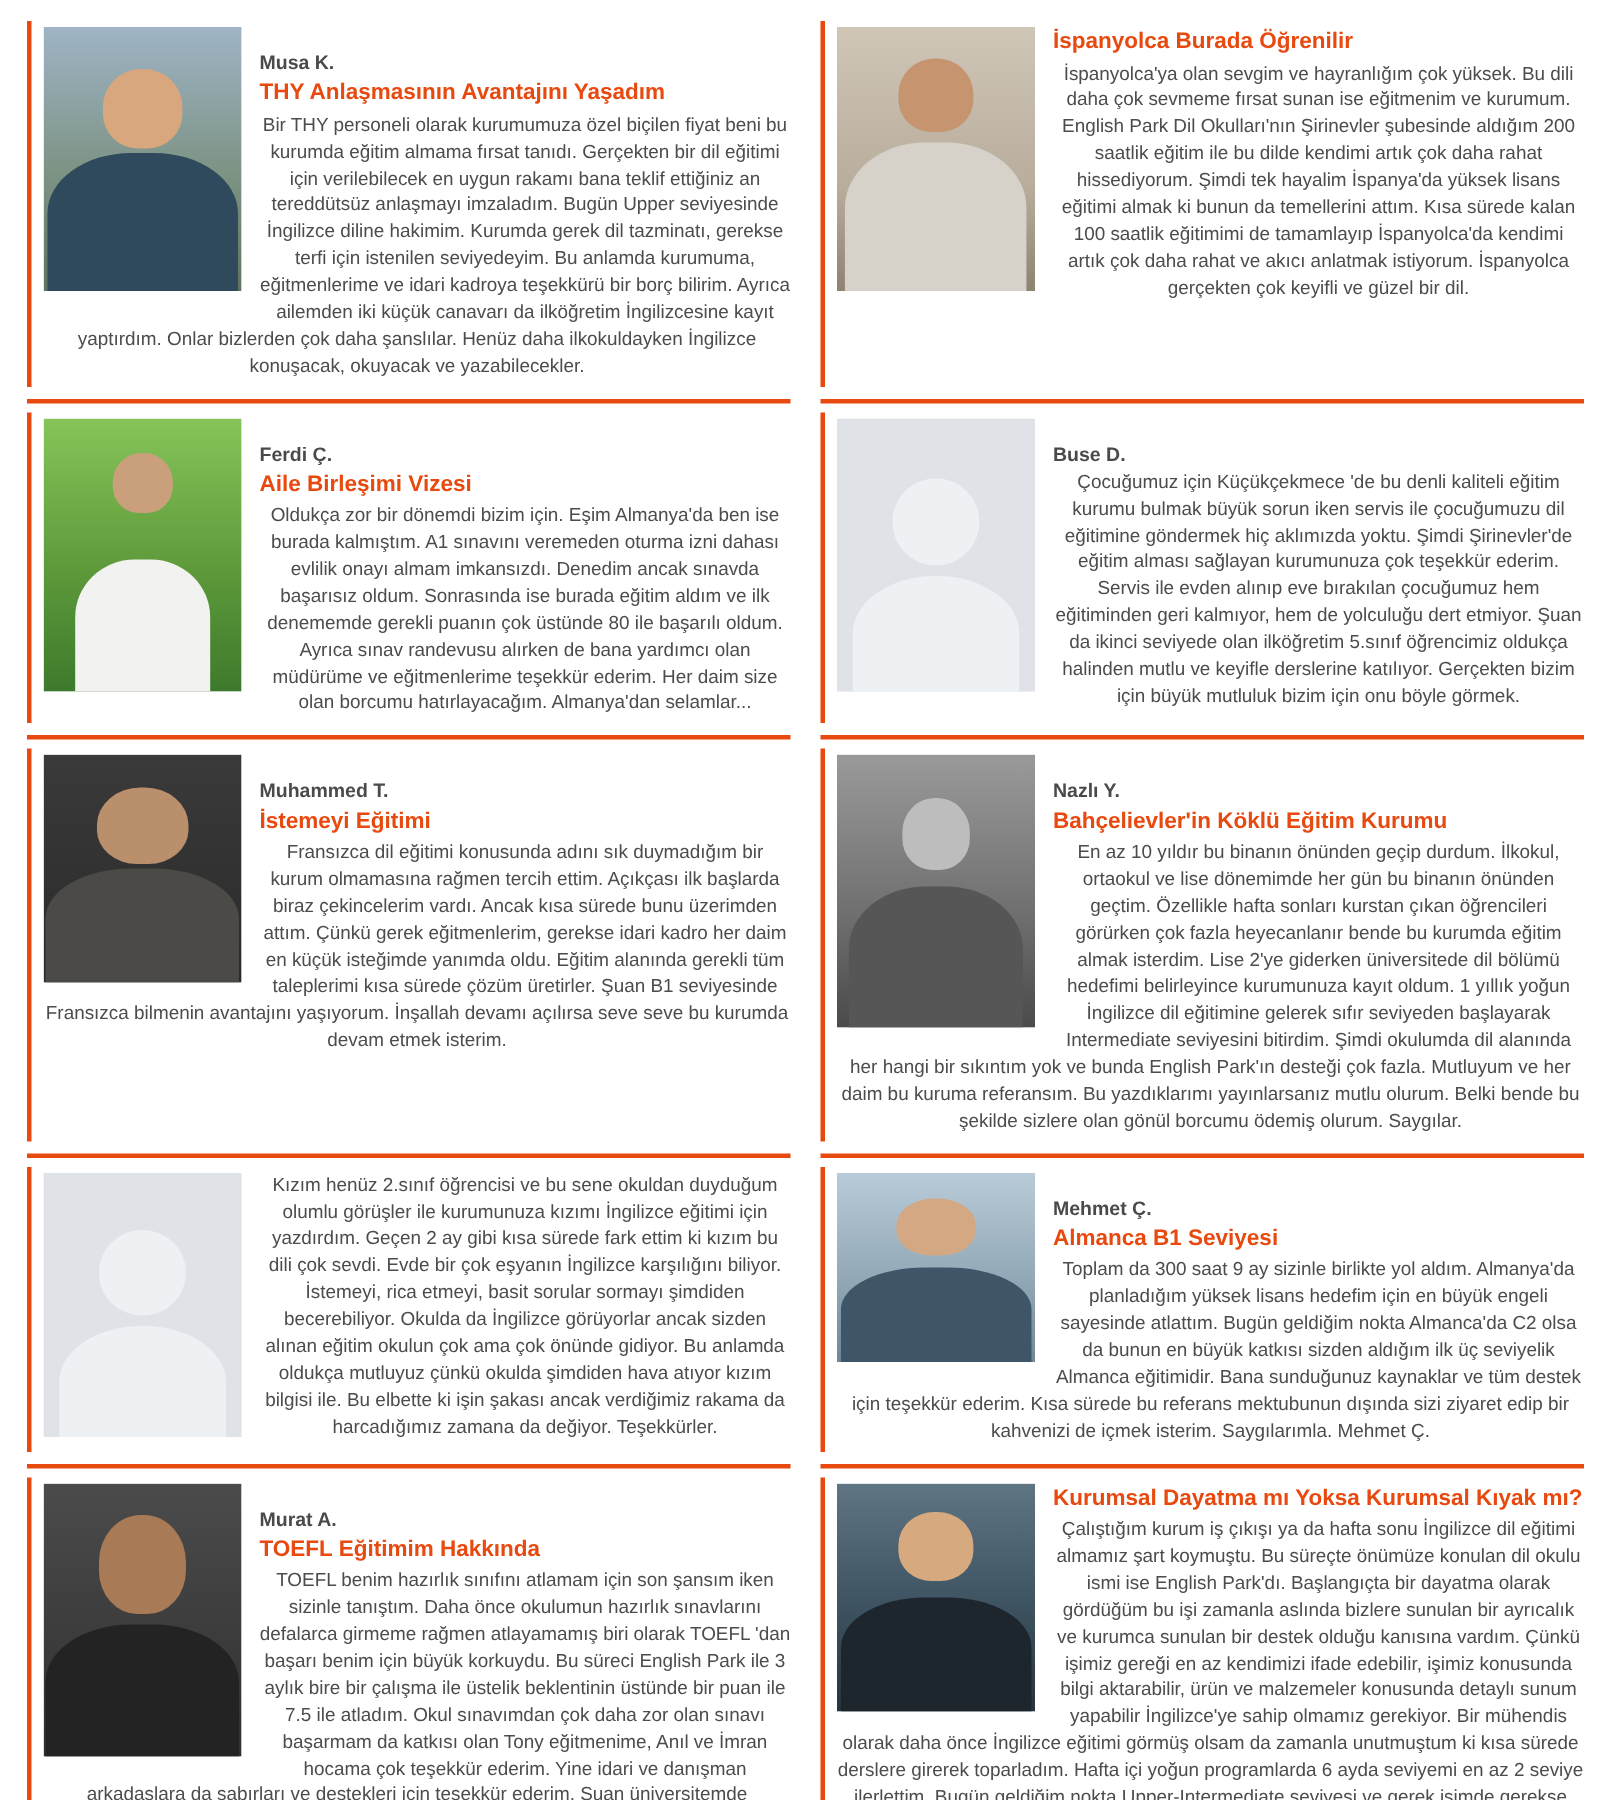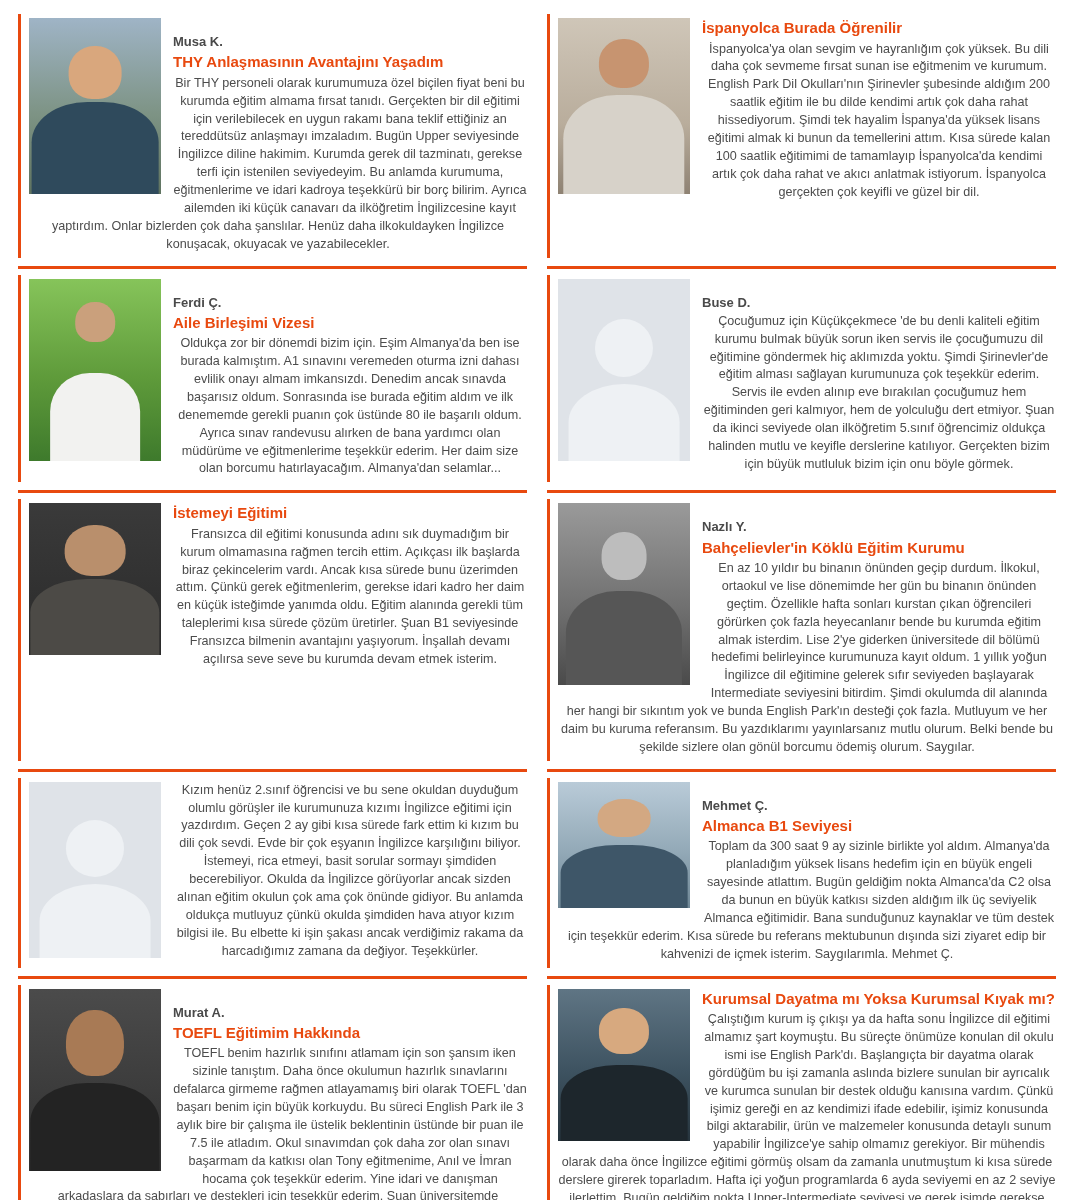--- a/index.html
+++ b/index.html
@@ -248,20 +248,21 @@
     <div class="cell col-left">
       <div class="card">
         <div class="card-head">
           <div class="thumb short">
             <div class="photo p-muhammed">
               <div class="sky"></div>
                 <div class="head"></div>
                 <div class="torso"></div>
             </div>
           </div>
+          <p class="who">Muhammed T.</p>
           <p class="title">İstemeyi Eğitimi</p>
           <p class="body">Fransızca dil eğitimi konusunda adını sık duymadığım bir kurum olmamasına rağmen tercih ettim. Açıkçası ilk başlarda biraz çekincelerim vardı. Ancak kısa sürede bunu üzerimden attım. Çünkü gerek eğitmenlerim, gerekse idari kadro her daim en küçük isteğimde yanımda oldu. Eğitim alanında gerekli tüm taleplerimi kısa sürede çözüm üretirler. Şuan B1 seviyesinde Fransızca bilmenin avantajını yaşıyorum. İnşallah devamı açılırsa seve seve bu kurumda devam etmek isterim.</p>
         </div>
       </div>
     </div>
 
     <div class="cell col-right">
       <div class="card">
         <div class="card-head">
           <div class="thumb tall">

